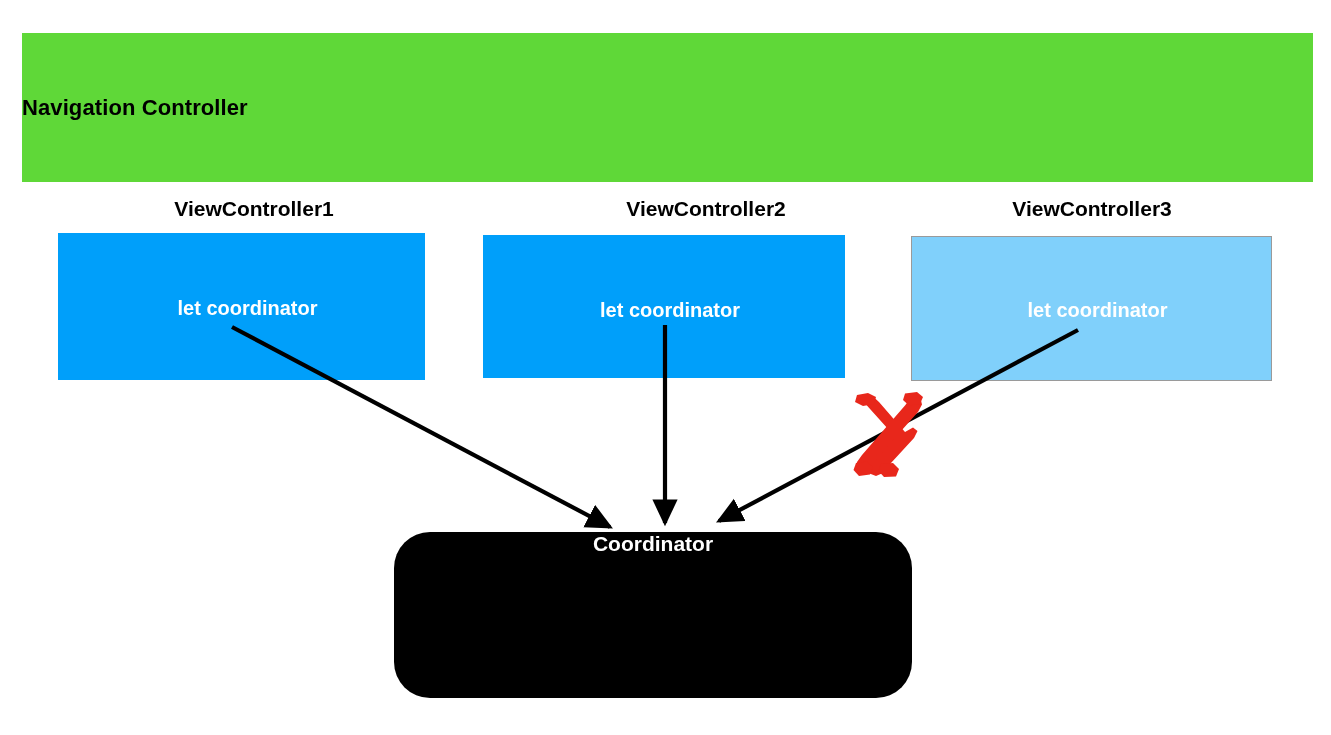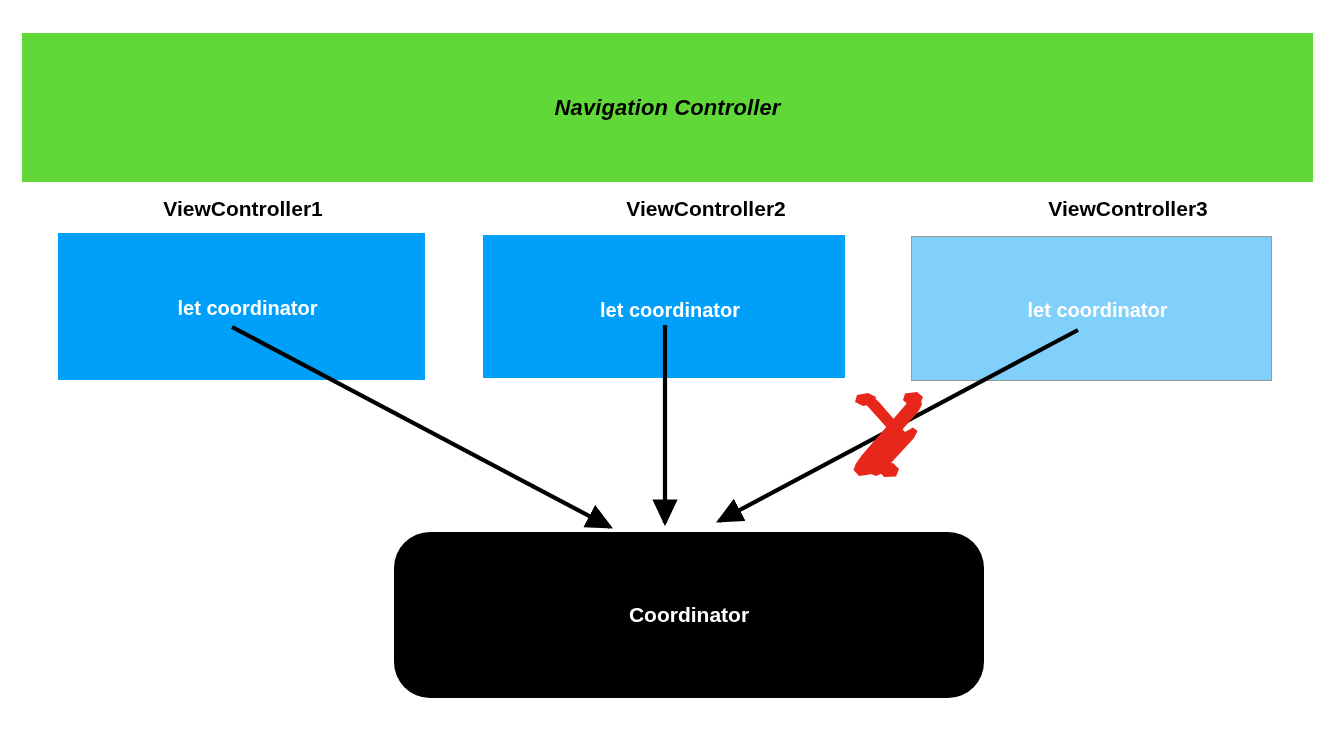--- a/index.html
+++ b/index.html
@@ -23,43 +23,41 @@
   
   .nav-banner {
     position: absolute;
     left: 22px;
     top: 33px;
     width: 1291px;
     height: 149px;
     background: #5fd838;
     display: flex;
     align-items: center;
-    justify-content: center;
-    font-style: italic;
   }
   .nav-banner-label {
     font-size: 22px;
     font-weight: bold;
     color: #000000;
     letter-spacing: 0.1px;
   }
 
   
   .vc-title {
     position: absolute;
     font-size: 21px;
     font-weight: bold;
     color: #000000;
     text-align: center;
     white-space: nowrap;
     transform: translateX(-50%);
   }
-  #vc-title-1 { left: 243px; top: 197px; }
+  #vc-title-1 { left: 254px; top: 197px; }
   #vc-title-2 { left: 666px; top: 197px; margin-left: 40px; }
-  #vc-title-3 { left: 1092px; top: 197px; margin-left: 36px; }
+  #vc-title-3 { left: 1092px; top: 197px; }
 
   
   .vc-box {
     position: absolute;
     display: flex;
     align-items: flex-start;
     justify-content: center;
     box-sizing: border-box;
   }
   .vc-box .vc-box-label {
@@ -83,26 +81,25 @@
     background: #80d0fb;
     border: 1px solid #9a9a9a;
   }
   #vc-box-3 .vc-box-label { margin-top: 62px; }
 
   
   .coordinator-box {
     position: absolute;
     left: 394px;
     top: 532px;
-    width: 590px;
+    width: 518px;
     height: 166px;
     background: #000000;
     border-radius: 36px;
     display: flex;
-    align-items: center;
     justify-content: center;
   }
   .coordinator-label {
     font-size: 21px;
     font-weight: bold;
     color: #ffffff;
     white-space: nowrap;
   }
 
   

